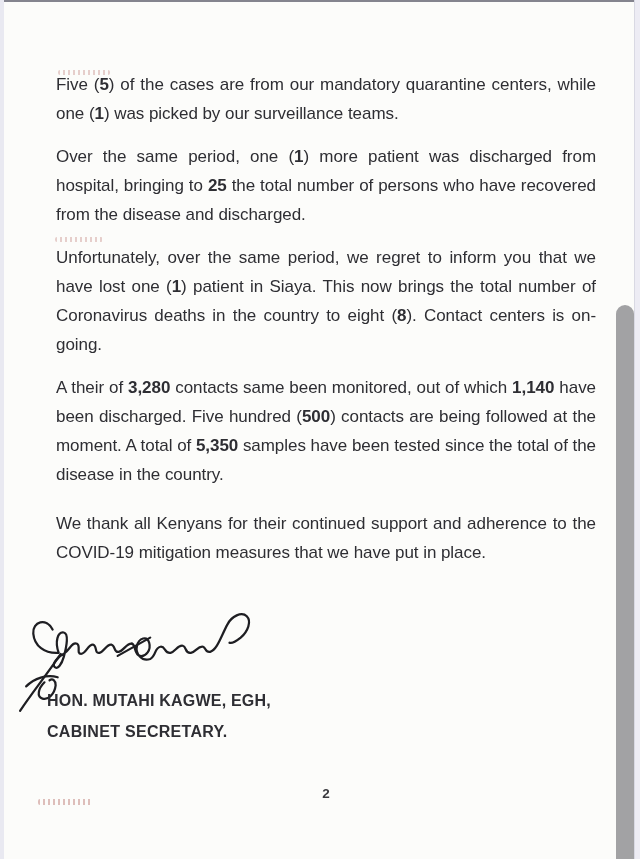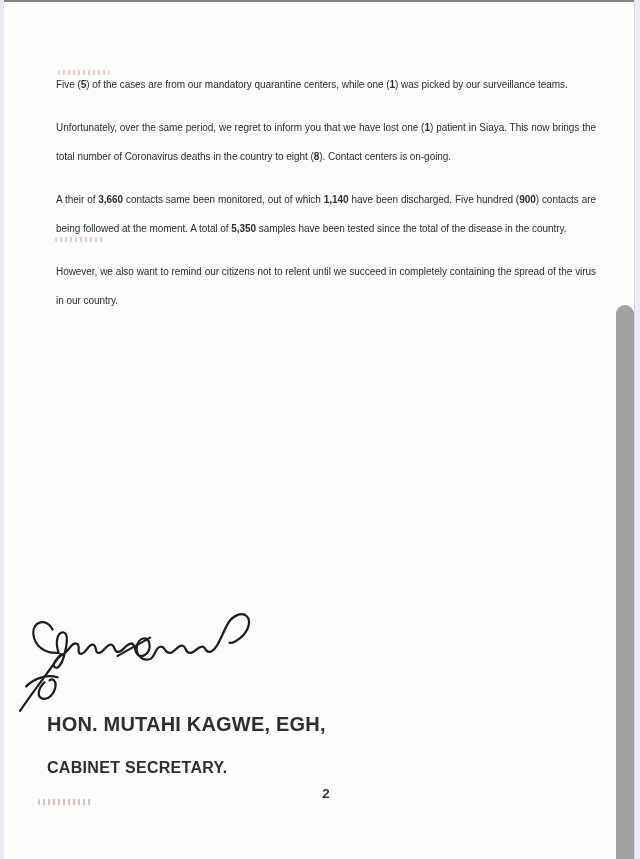--- a/index.html
+++ b/index.html
@@ -39,49 +39,48 @@
     position: absolute; left: 616px; top: 305px;
     width: 18px; height: 554px;
     background: var(--scroll-thumb);
     border-radius: 9px 9px 0 0;
   }
   .content {
     position: absolute; left: 56px; top: 70px; width: 540px;
   }
   .content .para {
     margin: 0 0 14px 0;
-    font-size: 10px;
+    font-size: 17px;
     line-height: 29px;
     letter-spacing: -0.05px;
     text-align: justify;
     text-align-last: left;
     color: var(--ink);
   }
   .content .para:nth-child(4),
   .content .para:nth-child(5) { margin-bottom: 20px; }
   .content .para b { font-weight: bold; }
 
   .sig-svg {
     position: absolute; left: 16px; top: 608px;
     width: 244px; height: 108px;
   }
   .sig-svg path {
     fill: none; stroke: #1e1e22; stroke-width: 2.2;
     stroke-linecap: round; stroke-linejoin: round;
   }
   .sig-name {
-    position: absolute; left: 47px; top: 713px;
-    font-size: 20px; font-weight: bold; letter-spacing: 0.2px;
+    position: absolute; left: 47px; top: 692px;
+    font-size: 16px; font-weight: bold; letter-spacing: 0.2px;
     white-space: nowrap;
   }
   .sig-title {
     position: absolute; left: 47px; top: 723px;
     font-size: 16px; font-weight: bold; letter-spacing: 0.3px;
     white-space: nowrap;
-    margin-top: 36px;
   }
   .page-number {
     position: absolute; left: 56px; top: 786px; width: 540px;
     text-align: center; font-size: 13.5px; font-weight: bold;
     color: #3a3a3e;
   }
   .smudge {
     position: absolute;
     background: repeating-linear-gradient(90deg,
       var(--smudge) 0 2px, rgba(255,255,255,0) 2px 5px);
@@ -98,23 +97,24 @@
 
 <div class="top-line"></div>
 <div class="left-strip"></div>
 
 <div class="smudge s1"></div>
 <div class="smudge s2"></div>
 <div class="smudge s3"></div>
 
 <div class="content">
     <p class="para"><span>Five (</span><b>5</b><span>) of the cases are from our mandatory quarantine centers, while one (</span><b>1</b><span>) was picked by our surveillance teams.</span></p>
+    <p class="para"><span>Over the same period, one (</span><b>1</b><span>) more patient was discharged from hospital, bringing to </span><b>25</b><span> the total number of persons who have recovered from the disease and discharged.</span></p>
     <p class="para"><span>Unfortunately, over the same period, we regret to inform you that we have lost one (</span><b>1</b><span>) patient in Siaya. This now brings the total number of Coronavirus deaths in the country to eight (</span><b>8</b><span>). Contact centers is on-going.</span></p>
-    <p class="para"><span>A their of </span><b>3,660</b><span> contacts same been monitored, out of which </span><b>1,140</b><span> have been discharged. Five hundred (</span><b>900</b><span>) contacts are being followed at the moment. A total of </span><b>5,350</b><span> samples have been tested since the total of the disease in the country.</span></p>
-    <p class="para"><span>However, we also want to remind our citizens not to relent until we succeed in completely containing the spread of the virus in our country.</span></p>
+    <p class="para"><span>A their of </span><b>3,280</b><span> contacts same been monitored, out of which </span><b>1,140</b><span> have been discharged. Five hundred (</span><b>500</b><span>) contacts are being followed at the moment. A total of </span><b>5,350</b><span> samples have been tested since the total of the disease in the country.</span></p>
+    <p class="para"><span>We thank all Kenyans for their continued support and adherence to the COVID-19 mitigation measures that we have put in place.</span></p>
   </div>
 
 <svg class="sig-svg" viewBox="0 0 240 104" aria-hidden="true">
   <path d="M36,20 C30,8 16,12 17,24 C18,36 28,44 42,43
            C38,32 41,22 47,23 C52,24 50,36 47,47
            C45,54 41,60 38,57 C35,54 41,47 47,44
            C53,40 55,32 60,34 C64,36 59,44 64,44
            C69,44 71,34 76,35 C80,36 77,44 82,43
            C87,42 89,34 94,35 C98,36 96,43 101,42
            C106,41 109,33 114,34"></path>

